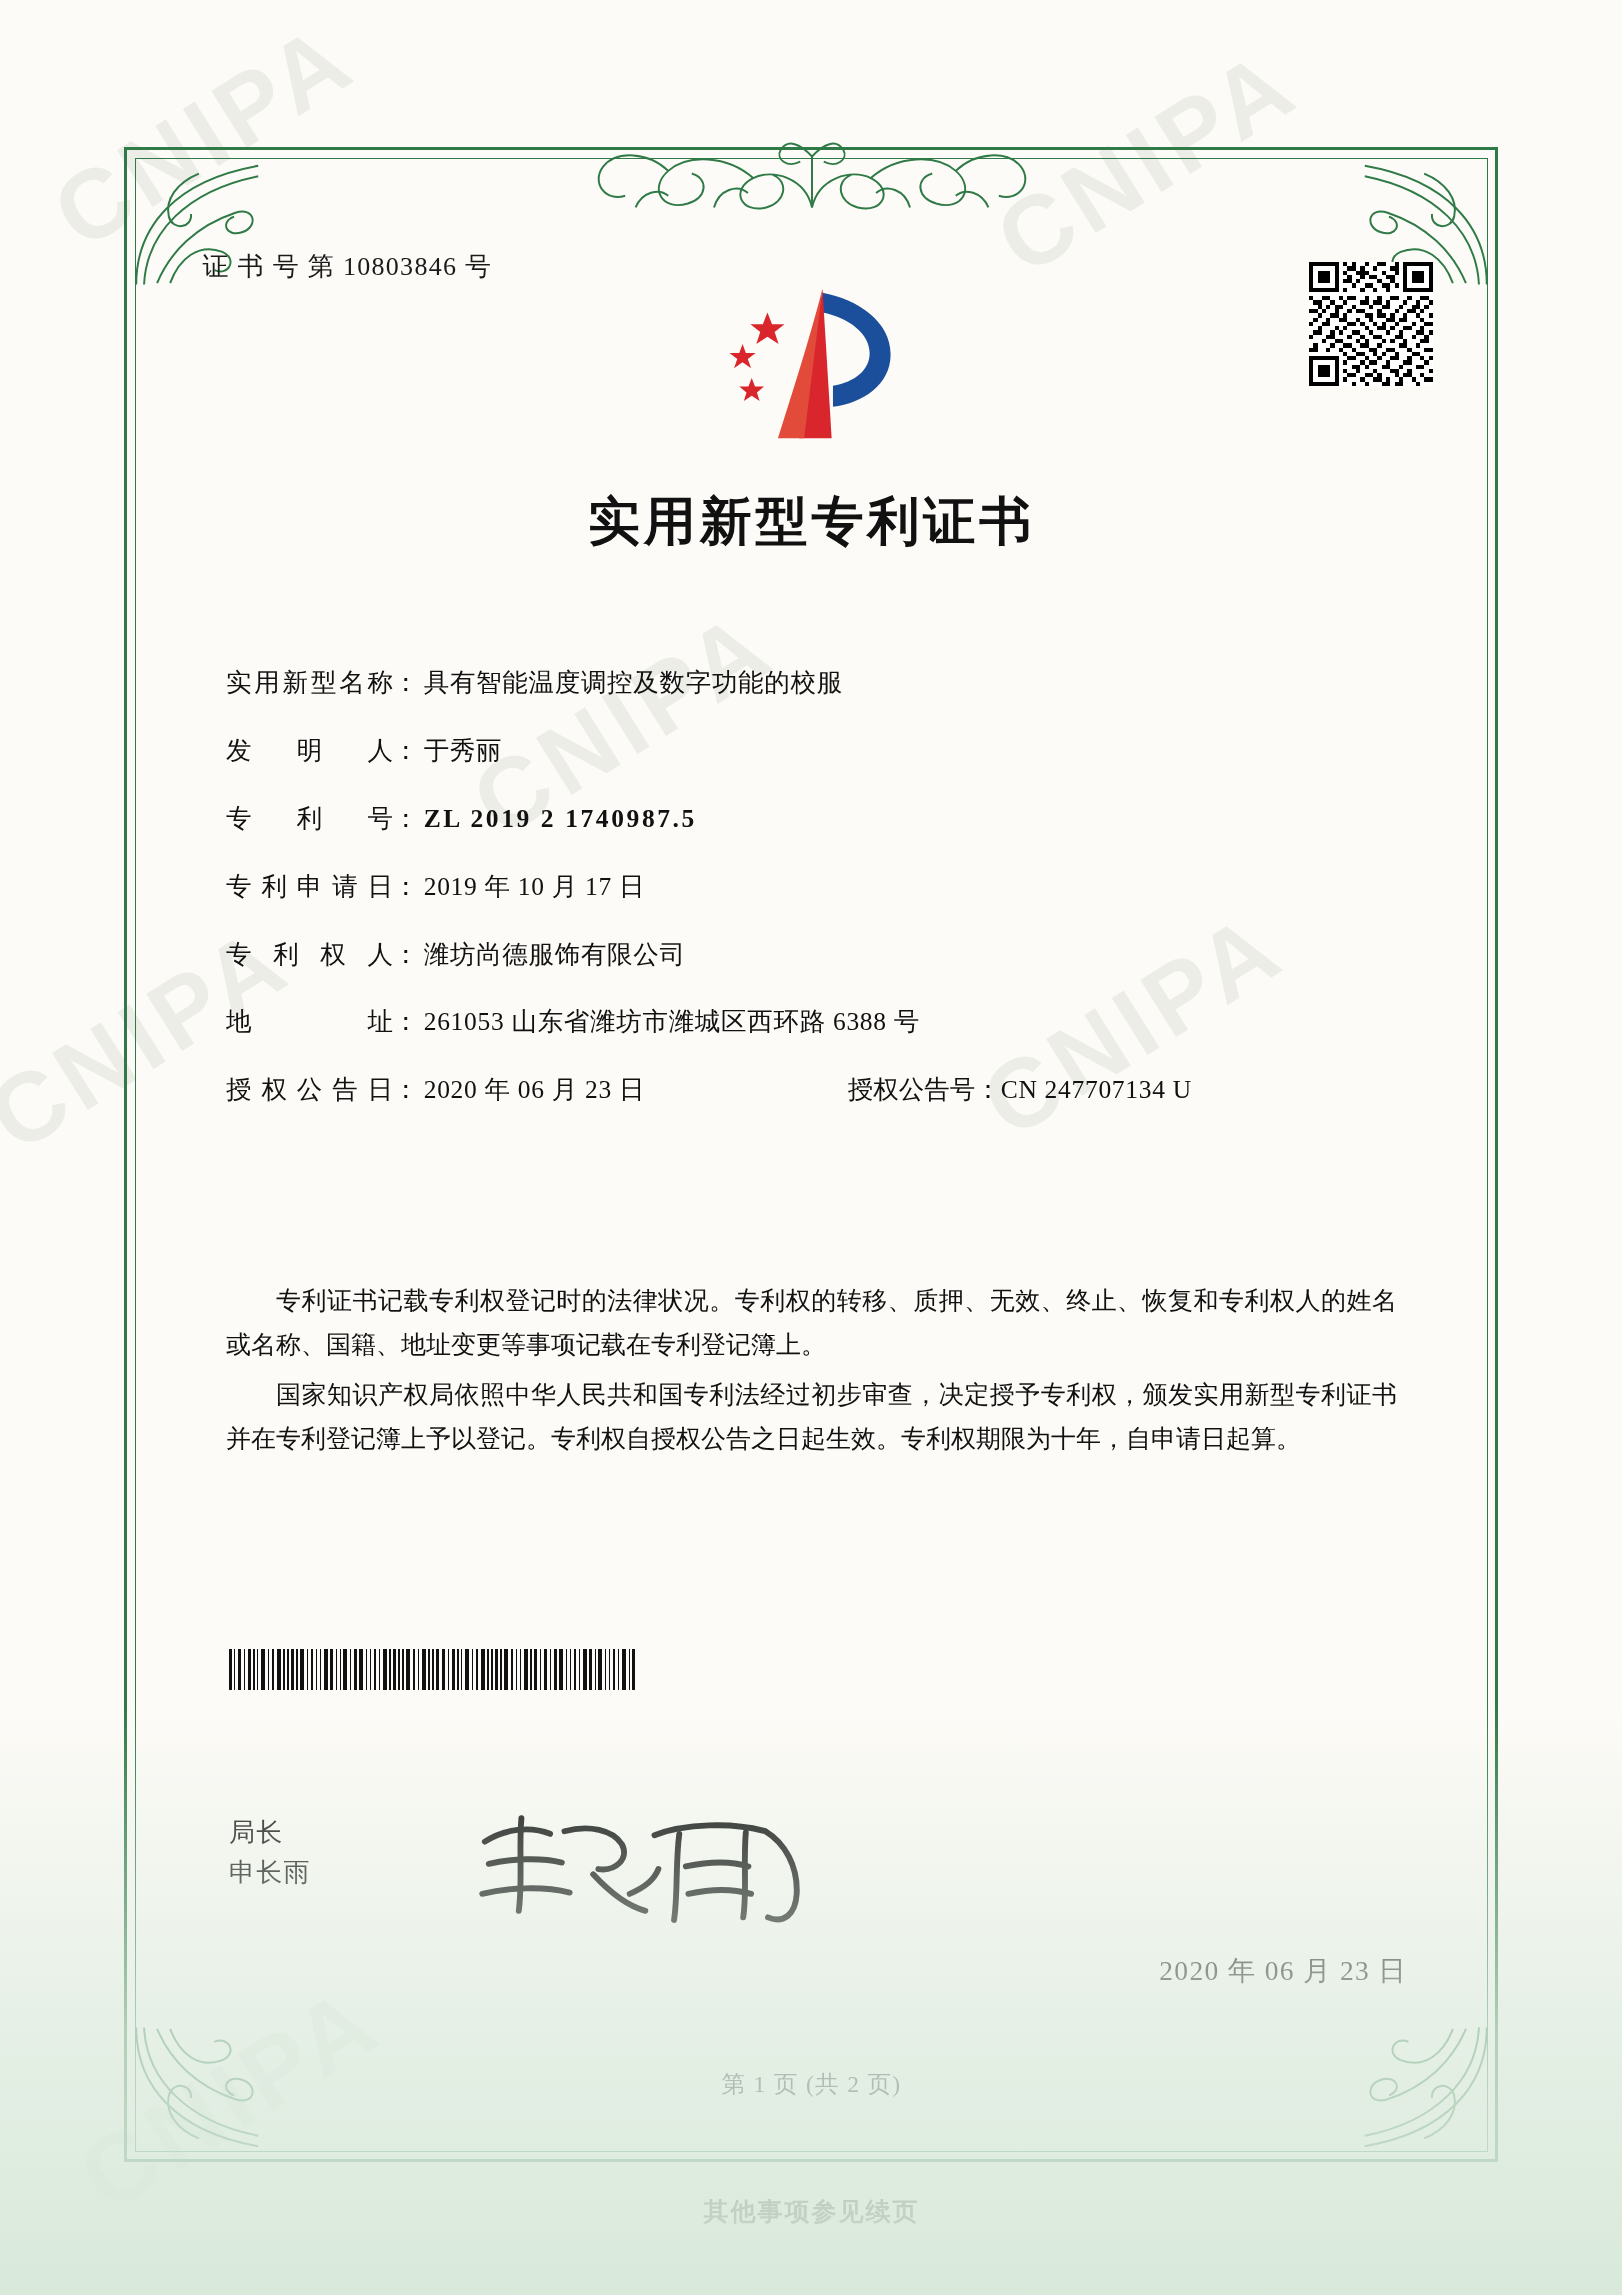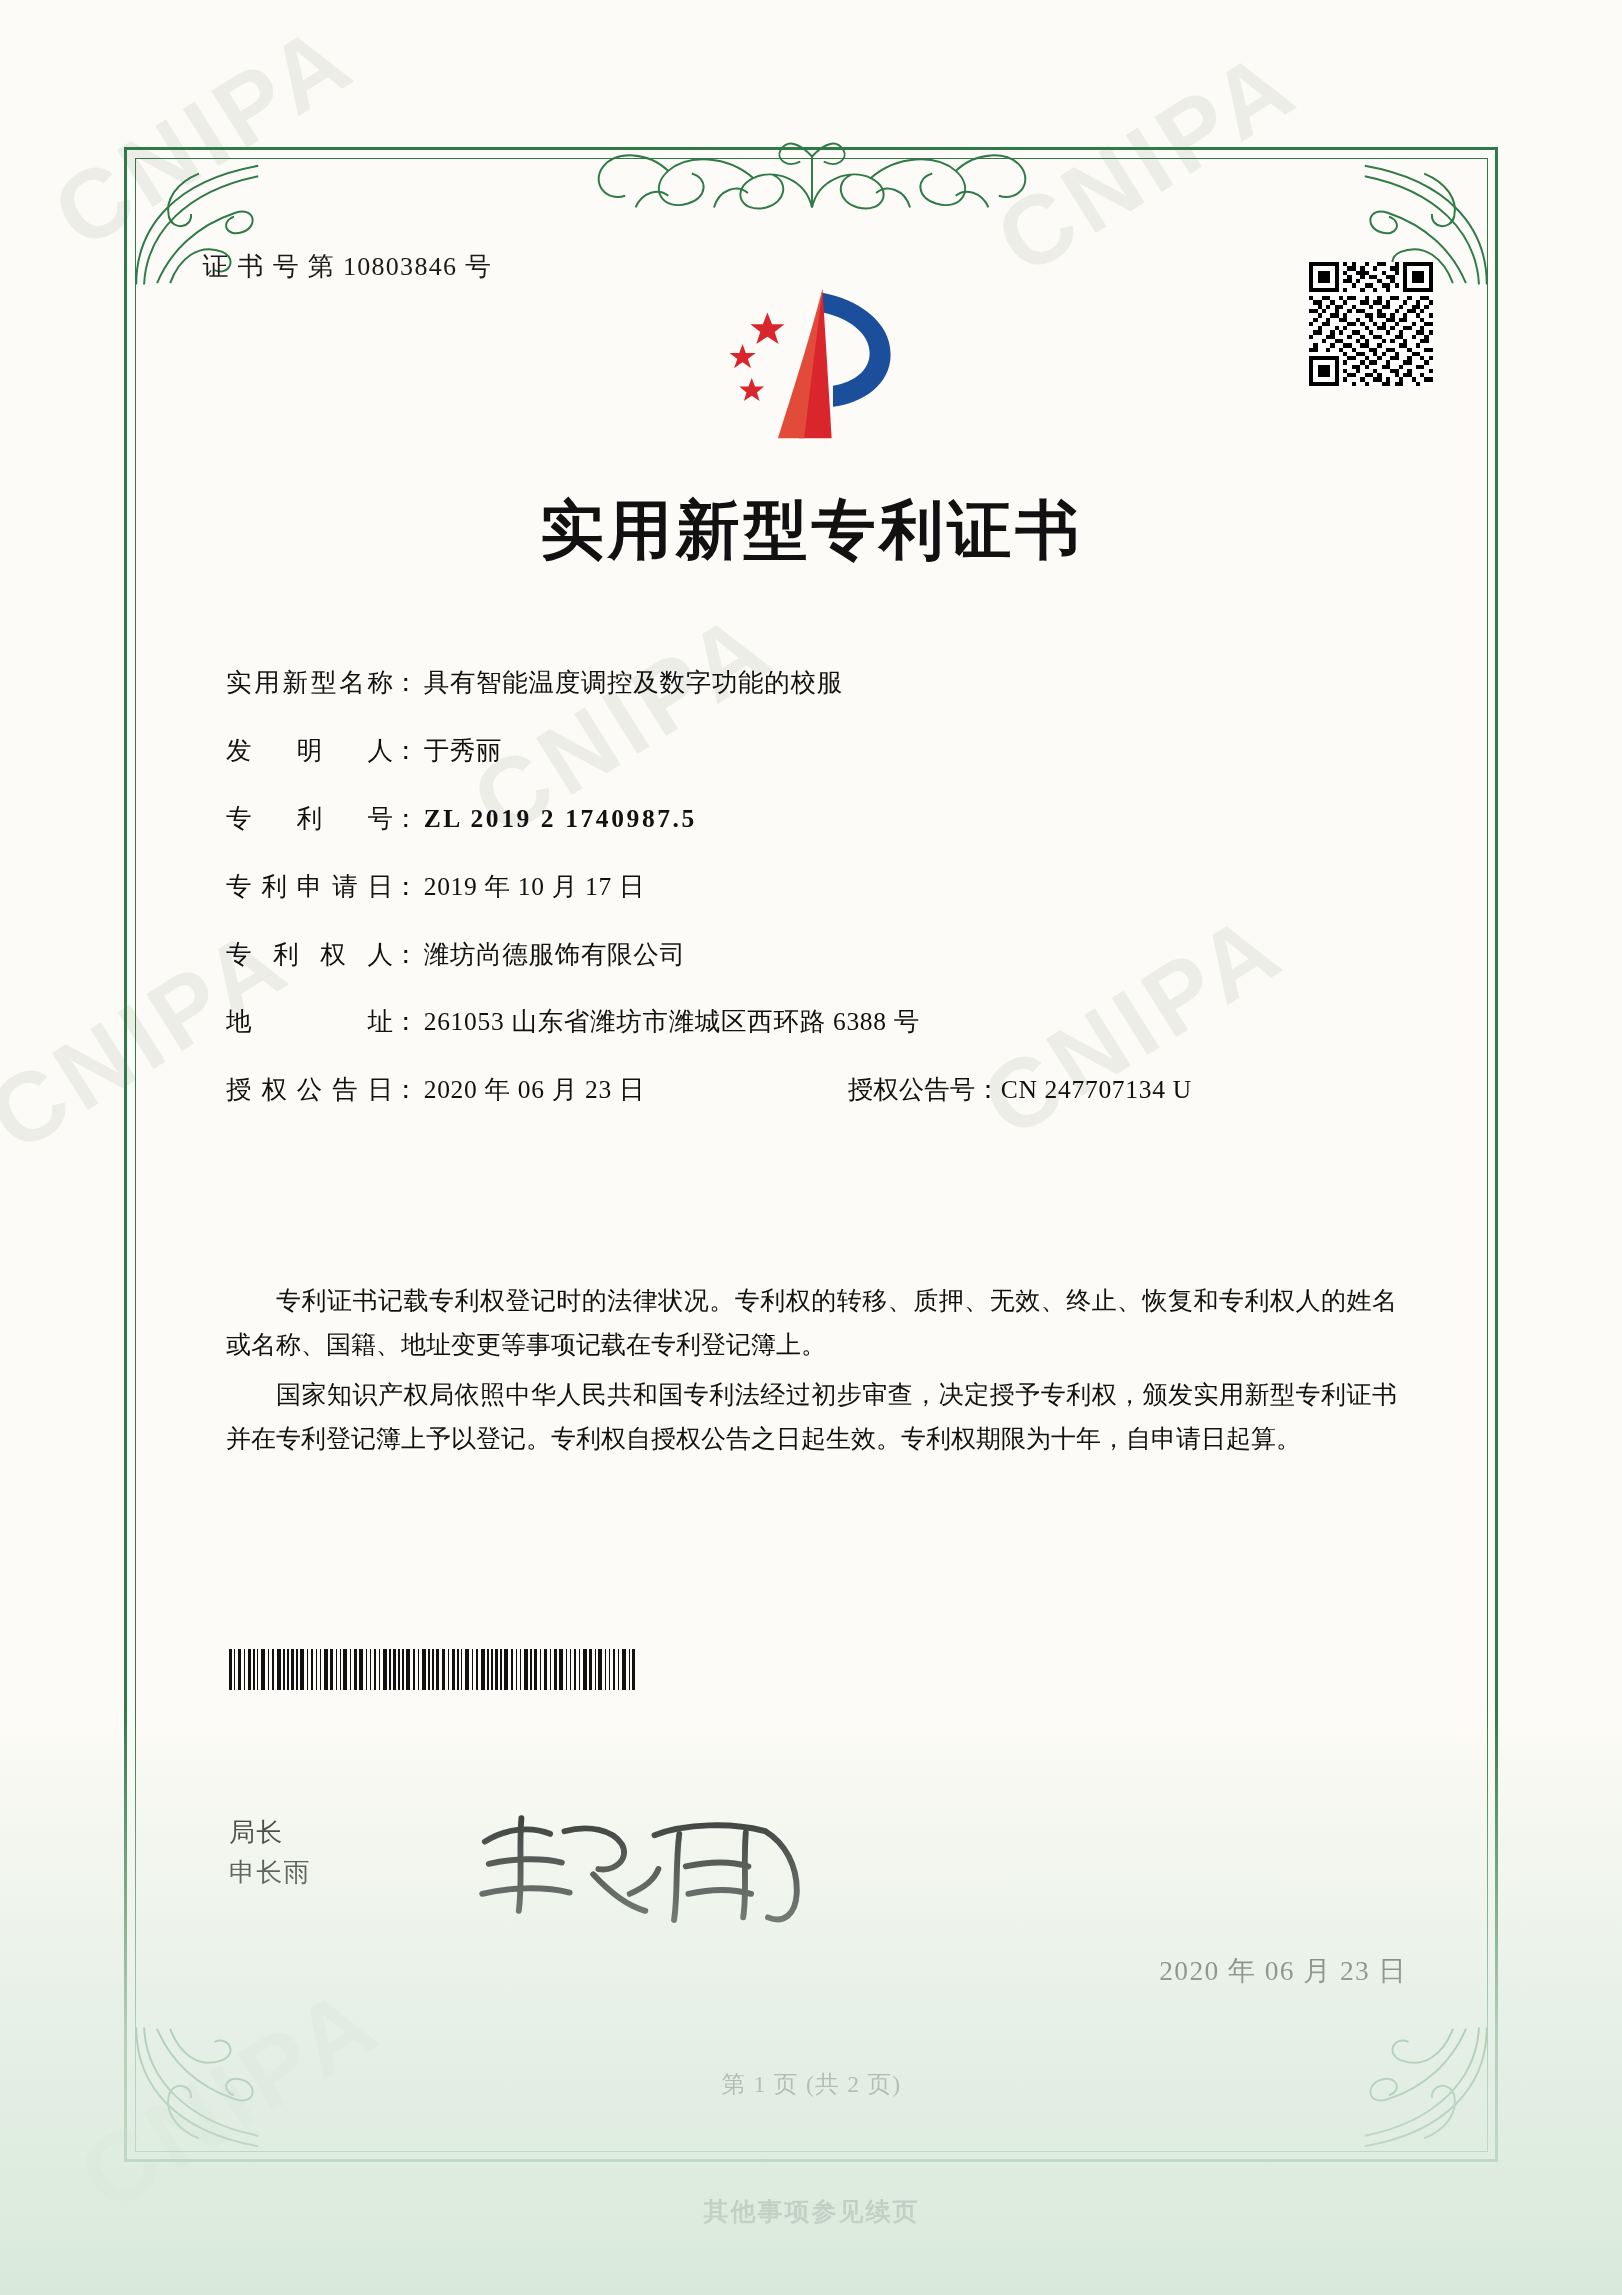--- a/index.html
+++ b/index.html
@@ -123,21 +123,21 @@
   }
 
   .title {
     position: absolute;
     left: 0;
     right: 0;
     top: 487px;
     text-align: center;
     font-family: "Liberation Serif", serif;
     font-weight: 700;
-    font-size: 64px;
+    font-size: 52px;
     letter-spacing: 3.9px;
     color: #111111;
   }
 
   .fields {
     position: absolute;
     left: 226px;
     top: 667px;
     width: 1178px;
   }

